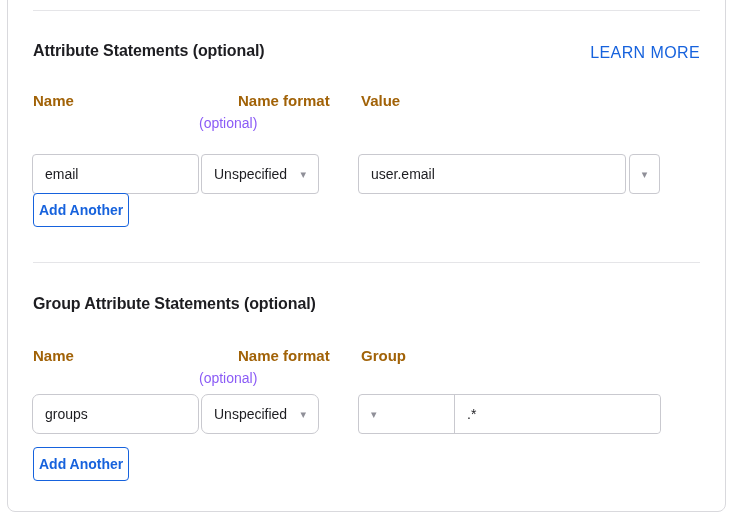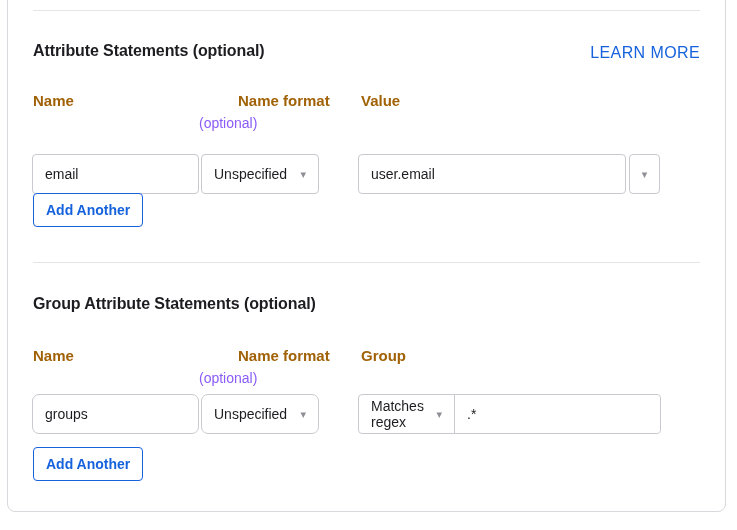--- a/index.html
+++ b/index.html
@@ -126,21 +126,21 @@
     font-family:inherit;
     font-size:14px;
     color:#1d1d21;
     padding:0 12px;
     border-radius:0 4px 4px 0;
   }
   .add-btn {
     position:absolute;
     left:33px;
     height:34px;
-    padding:0 12px;
+    padding:0 5px;
     background:#fff;
     border:1px solid #1662dd;
     border-radius:4px;
     color:#1662dd;
     font-family:inherit;
     font-size:14px;
     font-weight:700;
     cursor:pointer;
   }
   .add-1 { top:193px; }
@@ -192,21 +192,20 @@
 
     <input type="text" class="tb row-2 name-input" value="groups" style="">
 
     <div class="tb row-2 fmt-select select-box">
       <span>Unspecified</span>
       <span class="caret">▾</span>
     </div>
 
     <div class="filter-group row-2">
       <div class="filter-select">
-        <span>Matches regex</span>
         <span class="caret">▾</span>
       </div>
       <input type="text" class="filter-input" value=".*" style="">
     </div>
 
     <button class="add-btn add-2">Add Another</button>
   </div>
 </div>
 
 </body></html>

